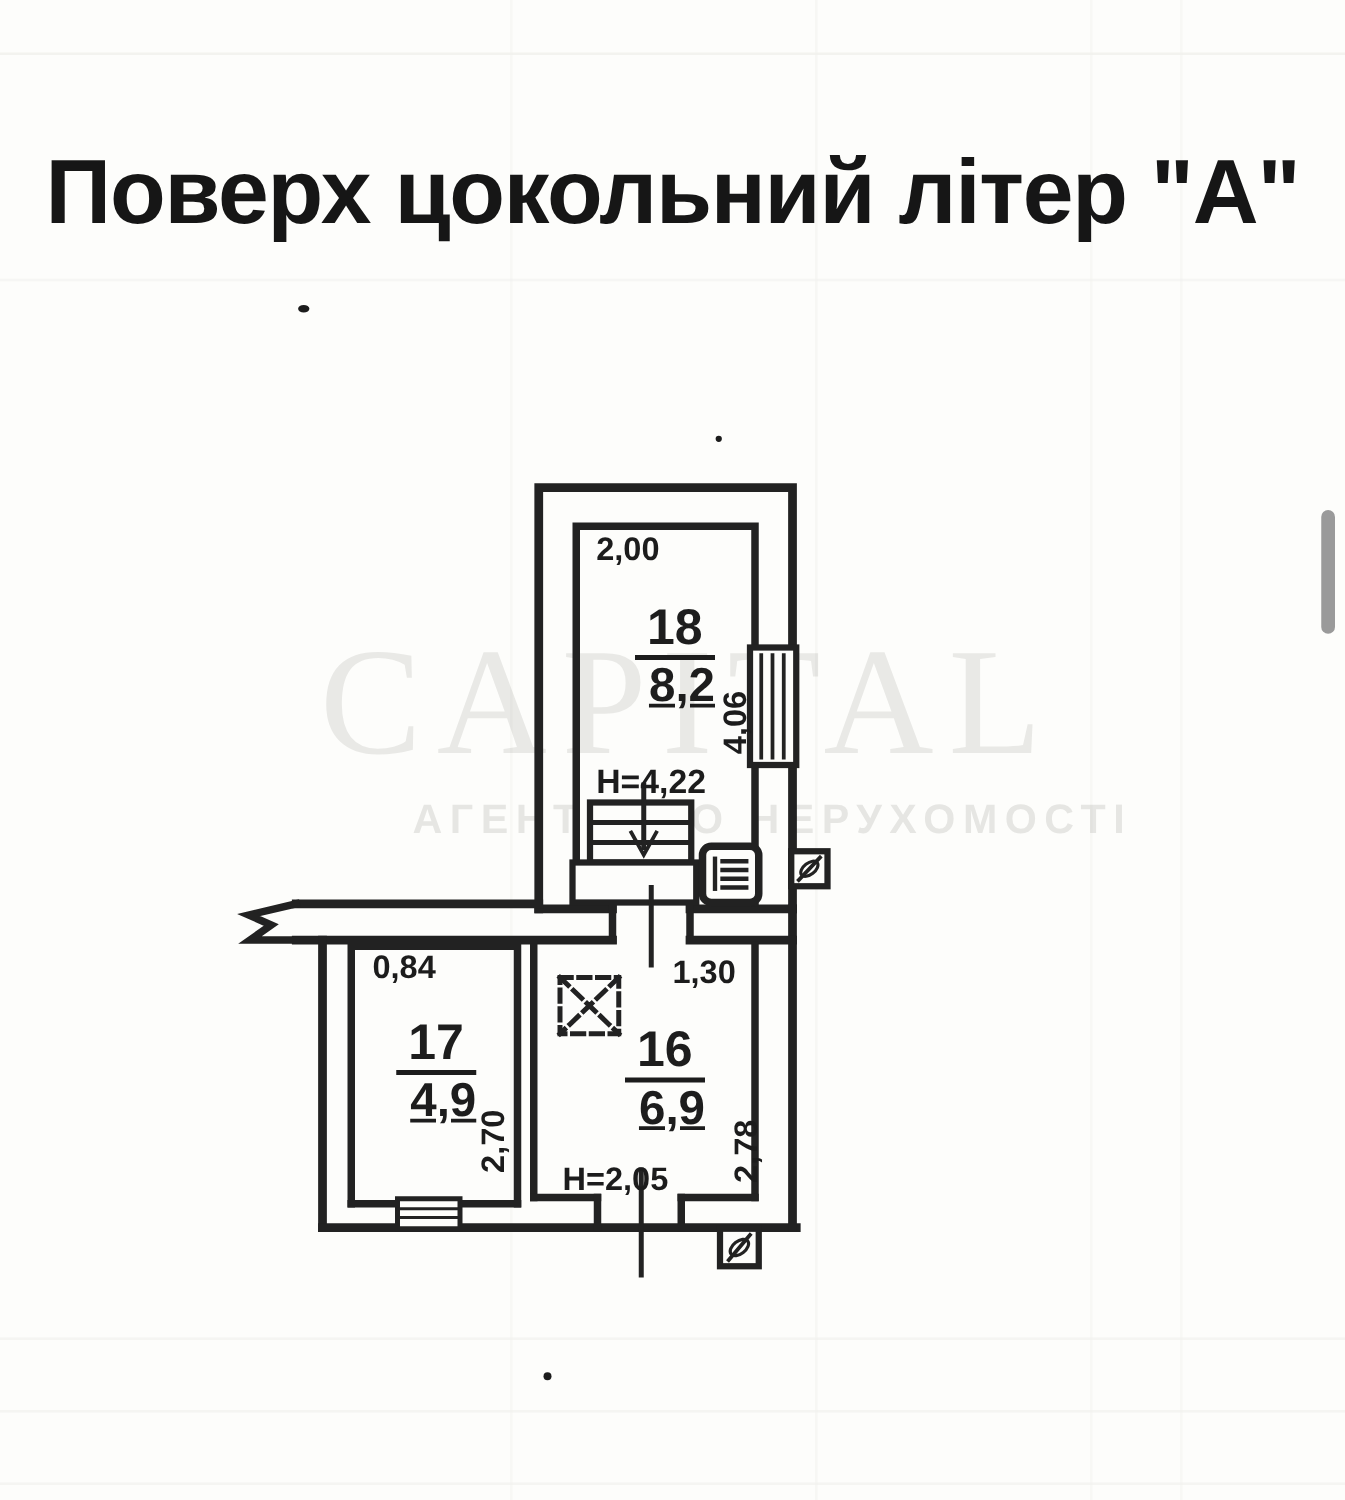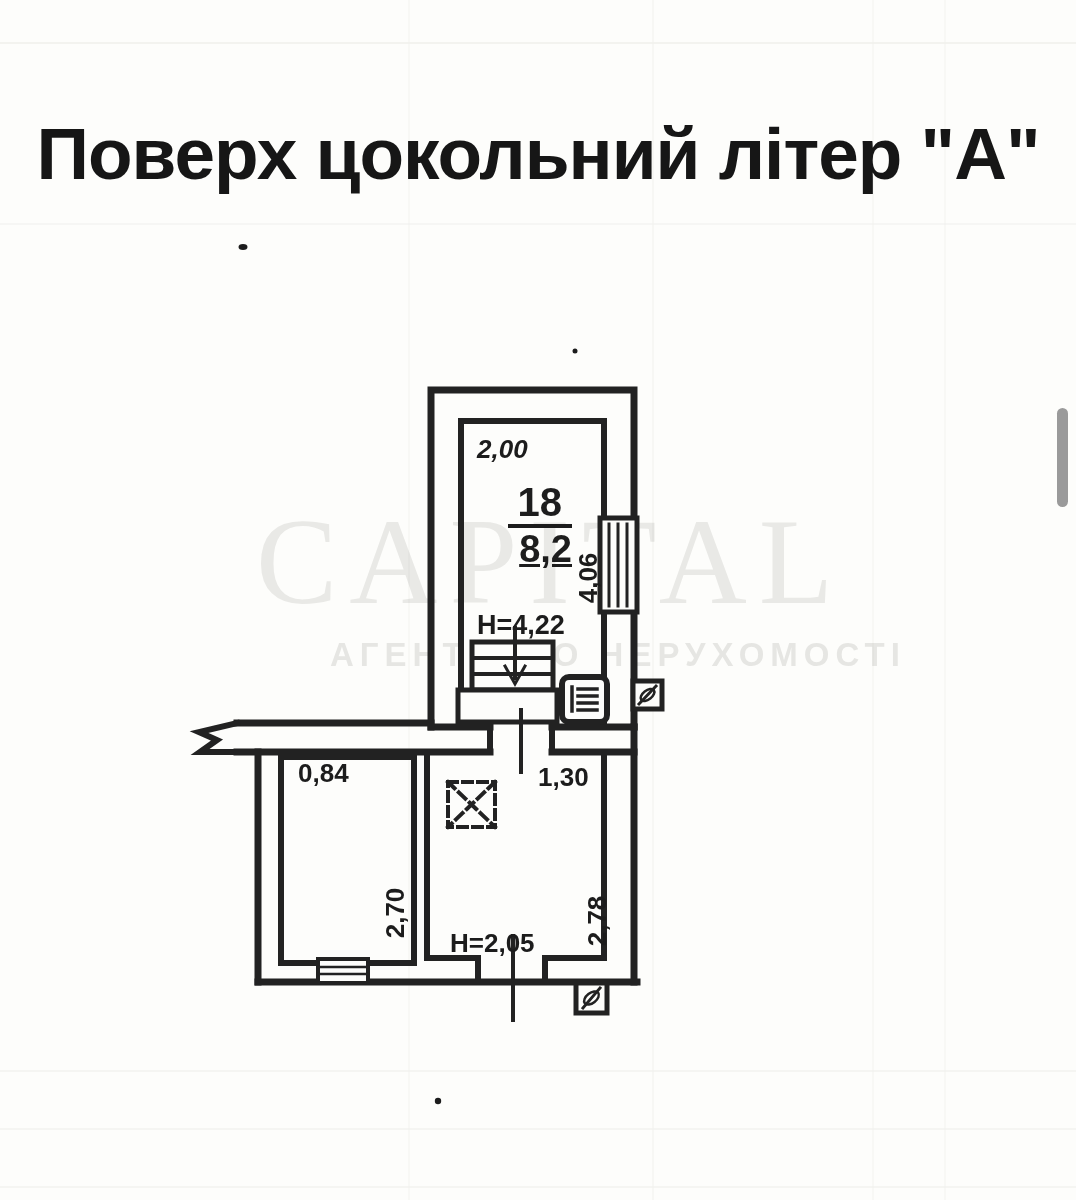--- a/index.html
+++ b/index.html
@@ -143,29 +143,37 @@
       <path d="M583 1008 L600 988" stroke-width="3"></path>
     </g>
 
     <g fill="#1c1c1c" stroke="none">
       <ellipse cx="243" cy="247" rx="4.5" ry="3"></ellipse>
       <circle cx="575" cy="351" r="2.5"></circle>
       <circle cx="438" cy="1101" r="3.2"></circle>
     </g>
   </svg>
 
-  <span class="lbl dim" style="left:477px;top:434px;font-style:italic;">2,00</span>
+  <span class="lbl dim" style="left:477px;top:424px;">2,00</span>
   <div class="frac" style="left:492px;top:482px;width:80px;">
     <span class="num">18</span>
     <span class="area">8,2</span>
   </div>
   <span class="lbl dim rot" style="left:588px;top:578px;">4,06</span>
   <span class="lbl clr" style="left:477px;top:610px;">Н=4,22</span>
 
   <span class="lbl dim" style="left:298px;top:758px;">0,84</span>
+  <div class="frac" style="left:295px;top:814px;width:86px;">
+    <span class="num">17</span>
+    <span class="area">4,9</span>
+  </div>
   <span class="lbl dim rot" style="left:395px;top:913px;">2,70</span>
 
   <span class="lbl dim" style="left:538px;top:762px;">1,30</span>
+  <div class="frac" style="left:478px;top:820px;width:86px;">
+    <span class="num">16</span>
+    <span class="area">6,9</span>
+  </div>
   <span class="lbl dim rot" style="left:597px;top:921px;">2,78</span>
   <span class="lbl dim" style="left:450px;top:928px;text-align:right;">Н=2,05</span>
 
   <div class="scroll-thumb"></div>
 </div>
 
 </body></html>

